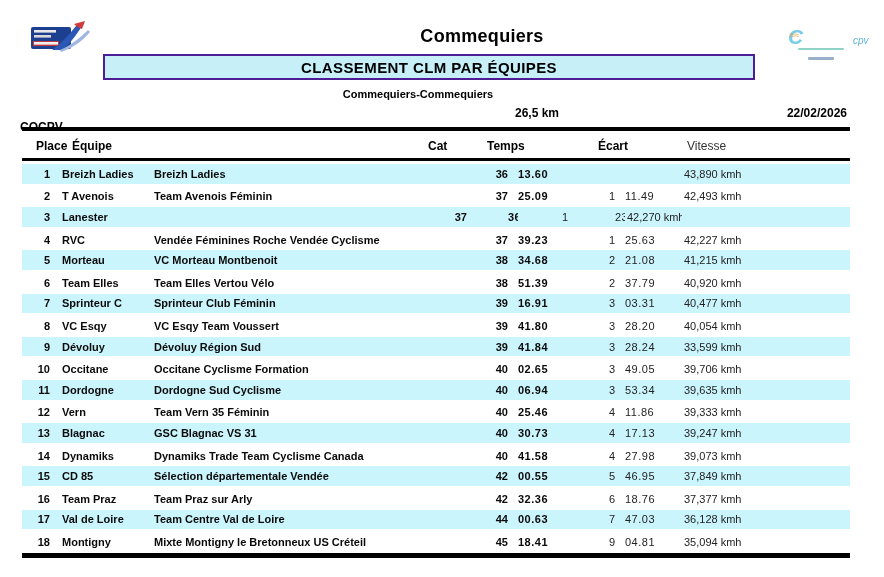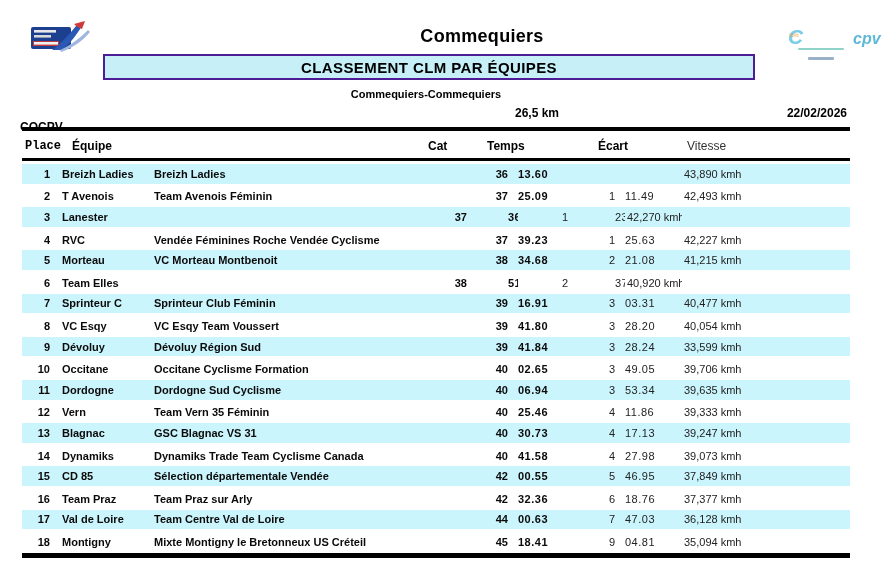--- a/index.html
+++ b/index.html
@@ -12,42 +12,42 @@
     position:absolute;top:26px;left:0;width:884px;text-align:center;
     font-size:18px;font-weight:bold;letter-spacing:.3px;margin-left:40px;
   }
   .title-box{
     position:absolute;top:54px;left:103px;width:652px;height:26px;
     background:#c6eff8;border:2px solid #4c1d95;box-sizing:border-box;
     display:flex;align-items:center;justify-content:center;
     font-size:15px;font-weight:bold;letter-spacing:.4px;
   }
   .subtitle{
-    position:absolute;top:88px;left:8px;width:836px;text-align:center;
+    position:absolute;top:88px;left:0;width:836px;text-align:center;
     font-size:11px;font-weight:bold;
   }
   .info-club{position:absolute;top:120px;left:20px;font-size:12px;font-weight:bold;}
   .info-distance{position:absolute;top:106px;left:487px;width:100px;text-align:center;font-size:12px;font-weight:bold;}
   .info-date{position:absolute;top:106px;left:745px;width:102px;text-align:right;font-size:12px;font-weight:bold;}
   
   .fed-logo{position:absolute;top:20px;left:30px;width:68px;height:36px;}
   .club-logo{position:absolute;top:26px;left:788px;width:66px;height:40px;text-align:center;line-height:1;}
   .club-logo .big-c{font-size:21px;font-weight:bold;font-style:italic;color:#79cde7;}
-  .club-logo .small-l{font-size:16px;font-weight:bold;font-style:italic;color:#5fb8d8;margin-left:48px;}
+  .club-logo .small-l{font-size:10px;font-weight:normal;font-style:italic;color:#5fb8d8;margin-left:48px;}
   .club-logo .tilde{color:#e8a23c;font-size:9px;vertical-align:6px;margin-left:-14px;margin-right:6px;}
   .club-logo .bar1{margin:1px auto 0;width:46px;height:2px;background:#8fd2c8;border-radius:1px;}
   .club-logo .bar2{margin:7px auto 0;width:26px;height:3px;background:#9ab0c8;border-radius:1px;}
   
   .rule{position:absolute;left:22px;width:828px;background:#000;}
   .rule-top{top:127px;height:4px;}
   .rule-head{top:158px;height:3px;}
   .rule-bottom{top:553px;height:5px;}
   
   .th{position:absolute;top:139px;font-size:12px;font-weight:bold;}
-  .th-place{left:25px;font-family:Liberation Mono, monospace;}
+  .th-place{left:36px;}
   .th-team{left:72px;}
   .th-cat{left:428px;}
   .th-time{left:487px;}
   .th-gap{left:598px;}
   .th-speed{left:687px;font-weight:normal;color:#333;}
   
   .rows{position:absolute;top:164px;left:22px;width:828px;}
   .row{
     display:grid;height:21.6px;box-sizing:border-box;align-items:center;
     grid-template-columns:28px 12px 92px 313px 41px 10px 50px 47px 10px 57px 1fr;
@@ -173,20 +173,21 @@
         <span class="c gmin">2</span>
         <span class="c"></span>
         <span class="c gsec">21.08</span>
         <span class="c speed">41,215 kmh</span>
       </div>
 
       <div class="row">
         <span class="c place">6</span>
         <span class="c"></span>
         <span class="c short">Team Elles</span>
+        <span class="c full">Team Elles Vertou Vélo</span>
         <span class="c tmin">38</span>
         <span class="c"></span>
         <span class="c tsec">51.39</span>
         <span class="c gmin">2</span>
         <span class="c"></span>
         <span class="c gsec">37.79</span>
         <span class="c speed">40,920 kmh</span>
       </div>
 
       <div class="row">

